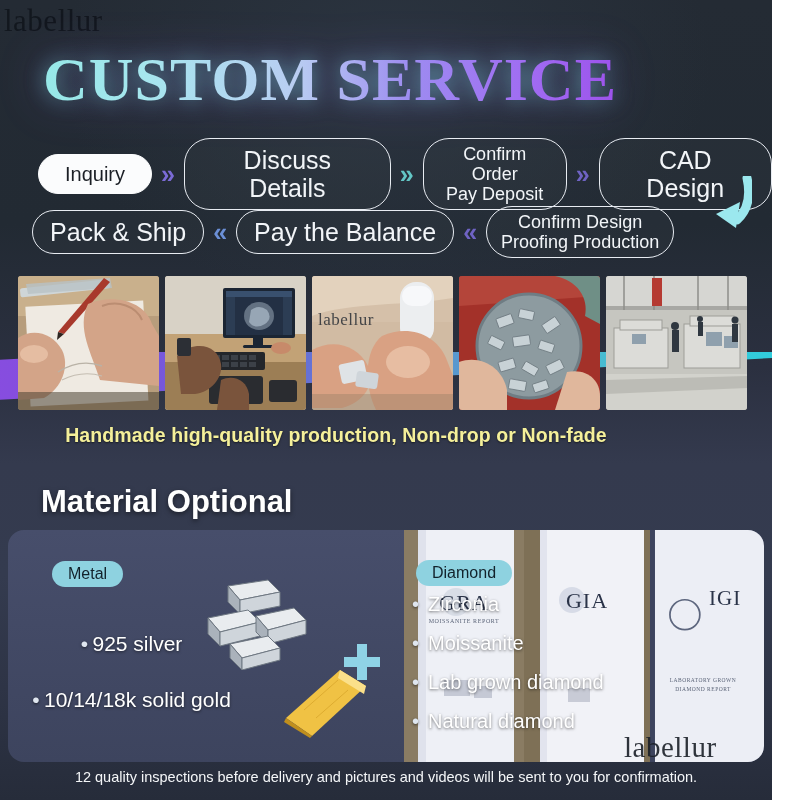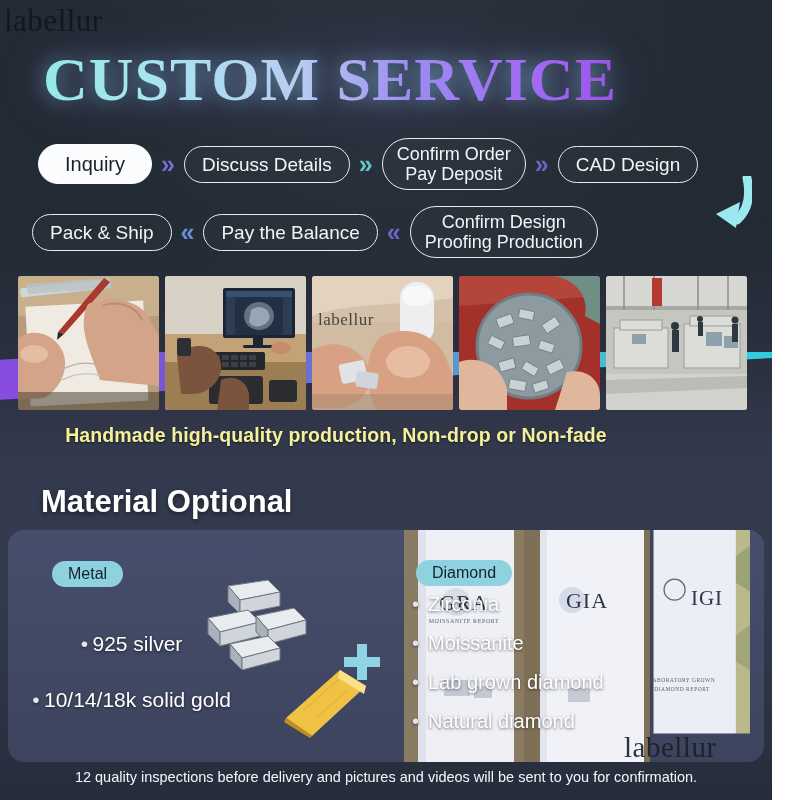--- a/index.html
+++ b/index.html
@@ -27,21 +27,21 @@
     -webkit-background-clip:text;background-clip:text;color:transparent;-webkit-text-fill-color:transparent;
     filter:drop-shadow(0 0 10px rgba(120,220,225,.55)) drop-shadow(0 0 22px rgba(150,90,240,.35));
   }
 
   
   .flowrow{position:absolute;display:flex;align-items:center;}
   #flow1{left:38px;top:138px;}
   #flow2{left:32px;top:206px;}
   .step{
     border:1.6px solid #e8ecf2;border-radius:26px;color:#f2f5f8;
-    font-size:19px;line-height:1.12;text-align:center;padding:7px 17px;
+    font-size:25px;line-height:1.12;text-align:center;padding:7px 17px;
     background:rgba(255,255,255,.02);white-space:pre-line;
   }
   .step.filled{background:#fbfcfd;color:#1b1f25;border-color:#fbfcfd;padding:8px 26px;font-size:20px;}
   .step.two{padding:5px 14px;font-size:18px;}
   .chev{font-size:25px;font-weight:bold;margin:0 9px;line-height:1;}
   .chev.purple{color:#7b6bd6;}
   .chev.teal{color:#63c7c6;}
   .chev.blue{color:#6b8fd6;}
   .chev.violet{color:#6f63c4;}
 
@@ -308,21 +308,21 @@
         <rect x="16" width="104" height="232" fill="#f1f2f7"></rect>
         <rect x="16" width="7" height="232" fill="#e2e4ee"></rect>
         <ellipse cx="48" cy="70" rx="13" ry="13" fill="#ccd2e0" opacity=".7"></ellipse>
         <g opacity=".35" fill="#7c8399">
           <rect x="44" y="158" width="22" height="14"></rect>
         </g>
       </svg>
       <div class="certlabel" style="top:58px;font-size:22px;letter-spacing:1px;">GIA</div>
     </div>
 
-    <div class="cert" style="left:642px;width:100px;">
+    <div class="cert" style="left:642px;width:100px;padding-left:42px;">
       <svg class="paper" viewBox="0 0 114 232" preserveAspectRatio="none">
         <rect width="114" height="232" fill="#3d445e"></rect>
         <rect x="4" width="94" height="232" fill="#eceef5"></rect>
         <rect x="98" width="16" height="232" fill="#b9b98c"></rect>
         <path d="M98 30 L114 18 L114 70 L98 60 Z" fill="#8f9a6b" opacity=".7"></path>
         <path d="M98 120 L114 108 L114 160 L98 150 Z" fill="#8f9a6b" opacity=".6"></path>
         <ellipse cx="28" cy="68" rx="12" ry="12" fill="none" stroke="#5d667e" stroke-width="1.4"></ellipse>
       </svg>
       <div class="certlabel" style="top:56px;font-size:21px;letter-spacing:1px;left:14px;width:86%;">IGI</div>
       <div class="certlabel" style="top:146px;font-size:5.5px;letter-spacing:.5px;color:#5b6478;left:-18px;white-space:pre-line;line-height:1.7;">LABORATORY GROWN

